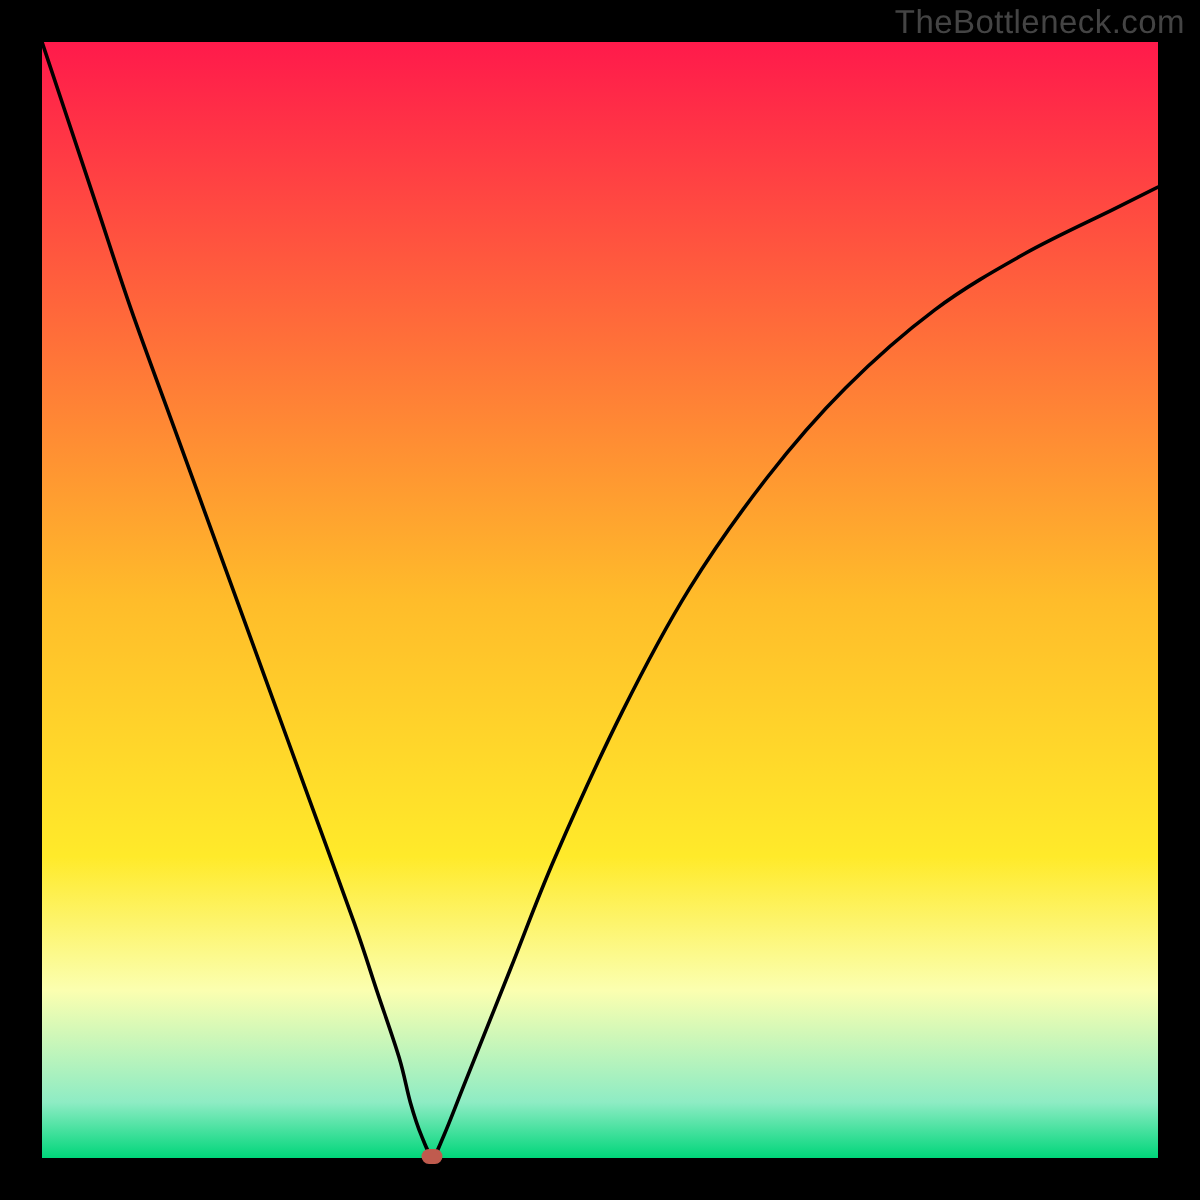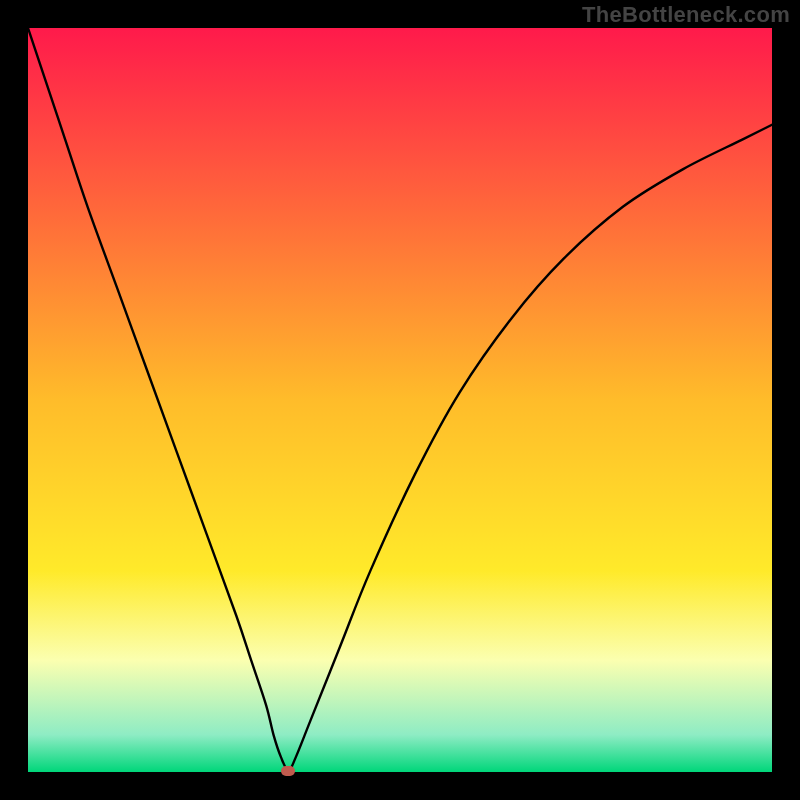--- a/index.html
+++ b/index.html
@@ -16,21 +16,21 @@
     width: 800px;
     height: 800px;
     background: #000;
   }
   .watermark {
     position: absolute;
     top: 2px;
     right: 10px;
     color: #444;
     font-size: 22px;
-    font-weight: 700;
+    font-weight: 400;
     letter-spacing: 0.3px;
     user-select: none;
   }
   .plot {
     position: absolute;
     left: 28px;
     top: 28px;
     width: 744px;
     height: 744px;
   }

